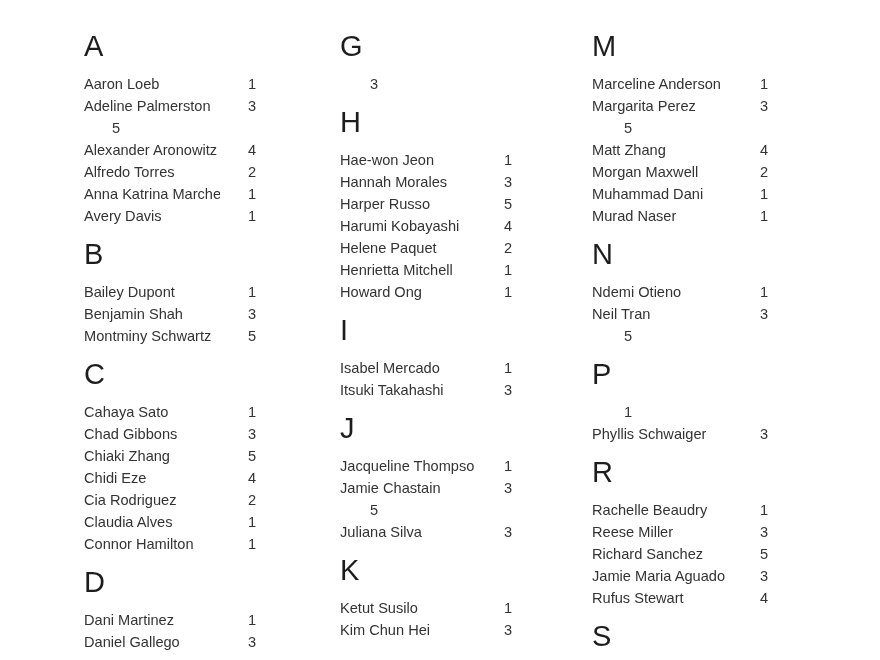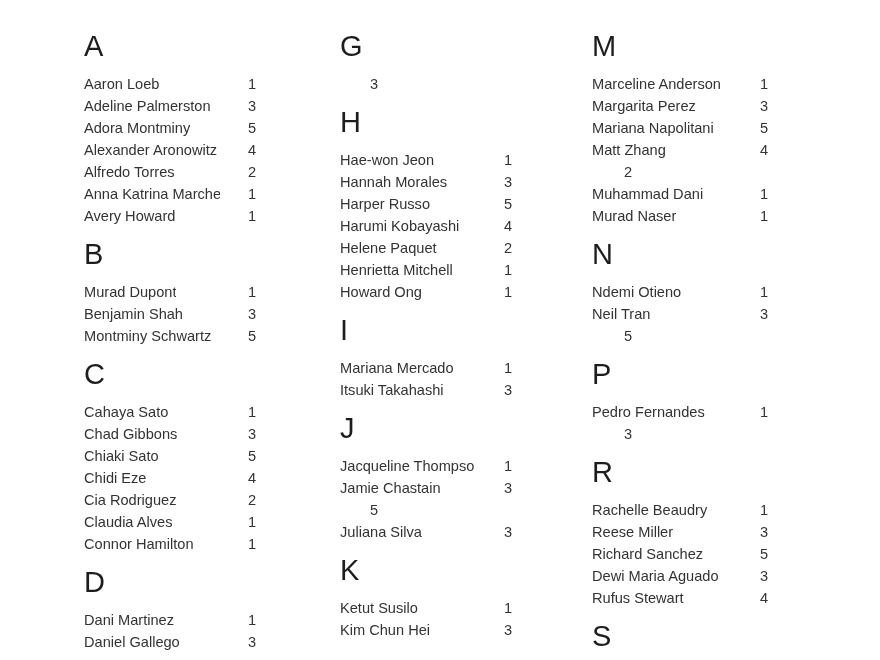--- a/index.html
+++ b/index.html
@@ -87,46 +87,45 @@
         <div class="entries">
           <div class="entry">
             <span class="entry-name">Aaron Loeb</span>
             <span class="entry-count">1</span>
           </div>
           <div class="entry">
             <span class="entry-name">Adeline Palmerston</span>
             <span class="entry-count">3</span>
           </div>
           <div class="entry">
-            <span class="entry-name">Adora Montminy</span>
             <span class="entry-count">5</span>
           </div>
           <div class="entry">
             <span class="entry-name">Alexander Aronowitz</span>
             <span class="entry-count">4</span>
           </div>
           <div class="entry">
             <span class="entry-name">Alfredo Torres</span>
             <span class="entry-count">2</span>
           </div>
           <div class="entry">
             <span class="entry-name">Anna Katrina Marchesi</span>
             <span class="entry-count">1</span>
           </div>
           <div class="entry">
-            <span class="entry-name">Avery Howard</span>
+            <span class="entry-name">Avery Davis</span>
             <span class="entry-count">1</span>
           </div>
         </div>
       </div>
       <div class="section">
         <div class="section-heading">B</div>
         <div class="entries">
           <div class="entry">
-            <span class="entry-name">Murad Dupont</span>
+            <span class="entry-name">Bailey Dupont</span>
             <span class="entry-count">1</span>
           </div>
           <div class="entry">
             <span class="entry-name">Benjamin Shah</span>
             <span class="entry-count">3</span>
           </div>
           <div class="entry">
             <span class="entry-name">Montminy Schwartz</span>
             <span class="entry-count">5</span>
           </div>
@@ -137,21 +136,21 @@
         <div class="entries">
           <div class="entry">
             <span class="entry-name">Cahaya Sato</span>
             <span class="entry-count">1</span>
           </div>
           <div class="entry">
             <span class="entry-name">Chad Gibbons</span>
             <span class="entry-count">3</span>
           </div>
           <div class="entry">
-            <span class="entry-name">Chiaki Sato</span>
+            <span class="entry-name">Chiaki Zhang</span>
             <span class="entry-count">5</span>
           </div>
           <div class="entry">
             <span class="entry-name">Chidi Eze</span>
             <span class="entry-count">4</span>
           </div>
           <div class="entry">
             <span class="entry-name">Cia Rodriguez</span>
             <span class="entry-count">2</span>
           </div>
@@ -218,21 +217,21 @@
           <div class="entry">
             <span class="entry-name">Howard Ong</span>
             <span class="entry-count">1</span>
           </div>
         </div>
       </div>
       <div class="section">
         <div class="section-heading">I</div>
         <div class="entries">
           <div class="entry">
-            <span class="entry-name">Mariana Mercado</span>
+            <span class="entry-name">Isabel Mercado</span>
             <span class="entry-count">1</span>
           </div>
           <div class="entry">
             <span class="entry-name">Itsuki Takahashi</span>
             <span class="entry-count">3</span>
           </div>
         </div>
       </div>
       <div class="section">
         <div class="section-heading">J</div>
@@ -274,28 +273,28 @@
         <div class="entries">
           <div class="entry">
             <span class="entry-name">Marceline Anderson</span>
             <span class="entry-count">1</span>
           </div>
           <div class="entry">
             <span class="entry-name">Margarita Perez</span>
             <span class="entry-count">3</span>
           </div>
           <div class="entry">
-            <span class="entry-name">Mariana Napolitani</span>
             <span class="entry-count">5</span>
           </div>
           <div class="entry">
             <span class="entry-name">Matt Zhang</span>
             <span class="entry-count">4</span>
           </div>
           <div class="entry">
+            <span class="entry-name">Morgan Maxwell</span>
             <span class="entry-count">2</span>
           </div>
           <div class="entry">
             <span class="entry-name">Muhammad Dani</span>
             <span class="entry-count">1</span>
           </div>
           <div class="entry">
             <span class="entry-name">Murad Naser</span>
             <span class="entry-count">1</span>
           </div>
@@ -314,45 +313,45 @@
           </div>
           <div class="entry">
             <span class="entry-count">5</span>
           </div>
         </div>
       </div>
       <div class="section">
         <div class="section-heading">P</div>
         <div class="entries">
           <div class="entry">
-            <span class="entry-name">Pedro Fernandes</span>
-            <span class="entry-count">1</span>
-          </div>
-          <div class="entry">
+            <span class="entry-count">1</span>
+          </div>
+          <div class="entry">
+            <span class="entry-name">Phyllis Schwaiger</span>
             <span class="entry-count">3</span>
           </div>
         </div>
       </div>
       <div class="section">
         <div class="section-heading">R</div>
         <div class="entries">
           <div class="entry">
             <span class="entry-name">Rachelle Beaudry</span>
             <span class="entry-count">1</span>
           </div>
           <div class="entry">
             <span class="entry-name">Reese Miller</span>
             <span class="entry-count">3</span>
           </div>
           <div class="entry">
             <span class="entry-name">Richard Sanchez</span>
             <span class="entry-count">5</span>
           </div>
           <div class="entry">
-            <span class="entry-name">Dewi Maria Aguado</span>
+            <span class="entry-name">Jamie Maria Aguado</span>
             <span class="entry-count">3</span>
           </div>
           <div class="entry">
             <span class="entry-name">Rufus Stewart</span>
             <span class="entry-count">4</span>
           </div>
         </div>
       </div>
       <div class="section">
         <div class="section-heading">S</div>

